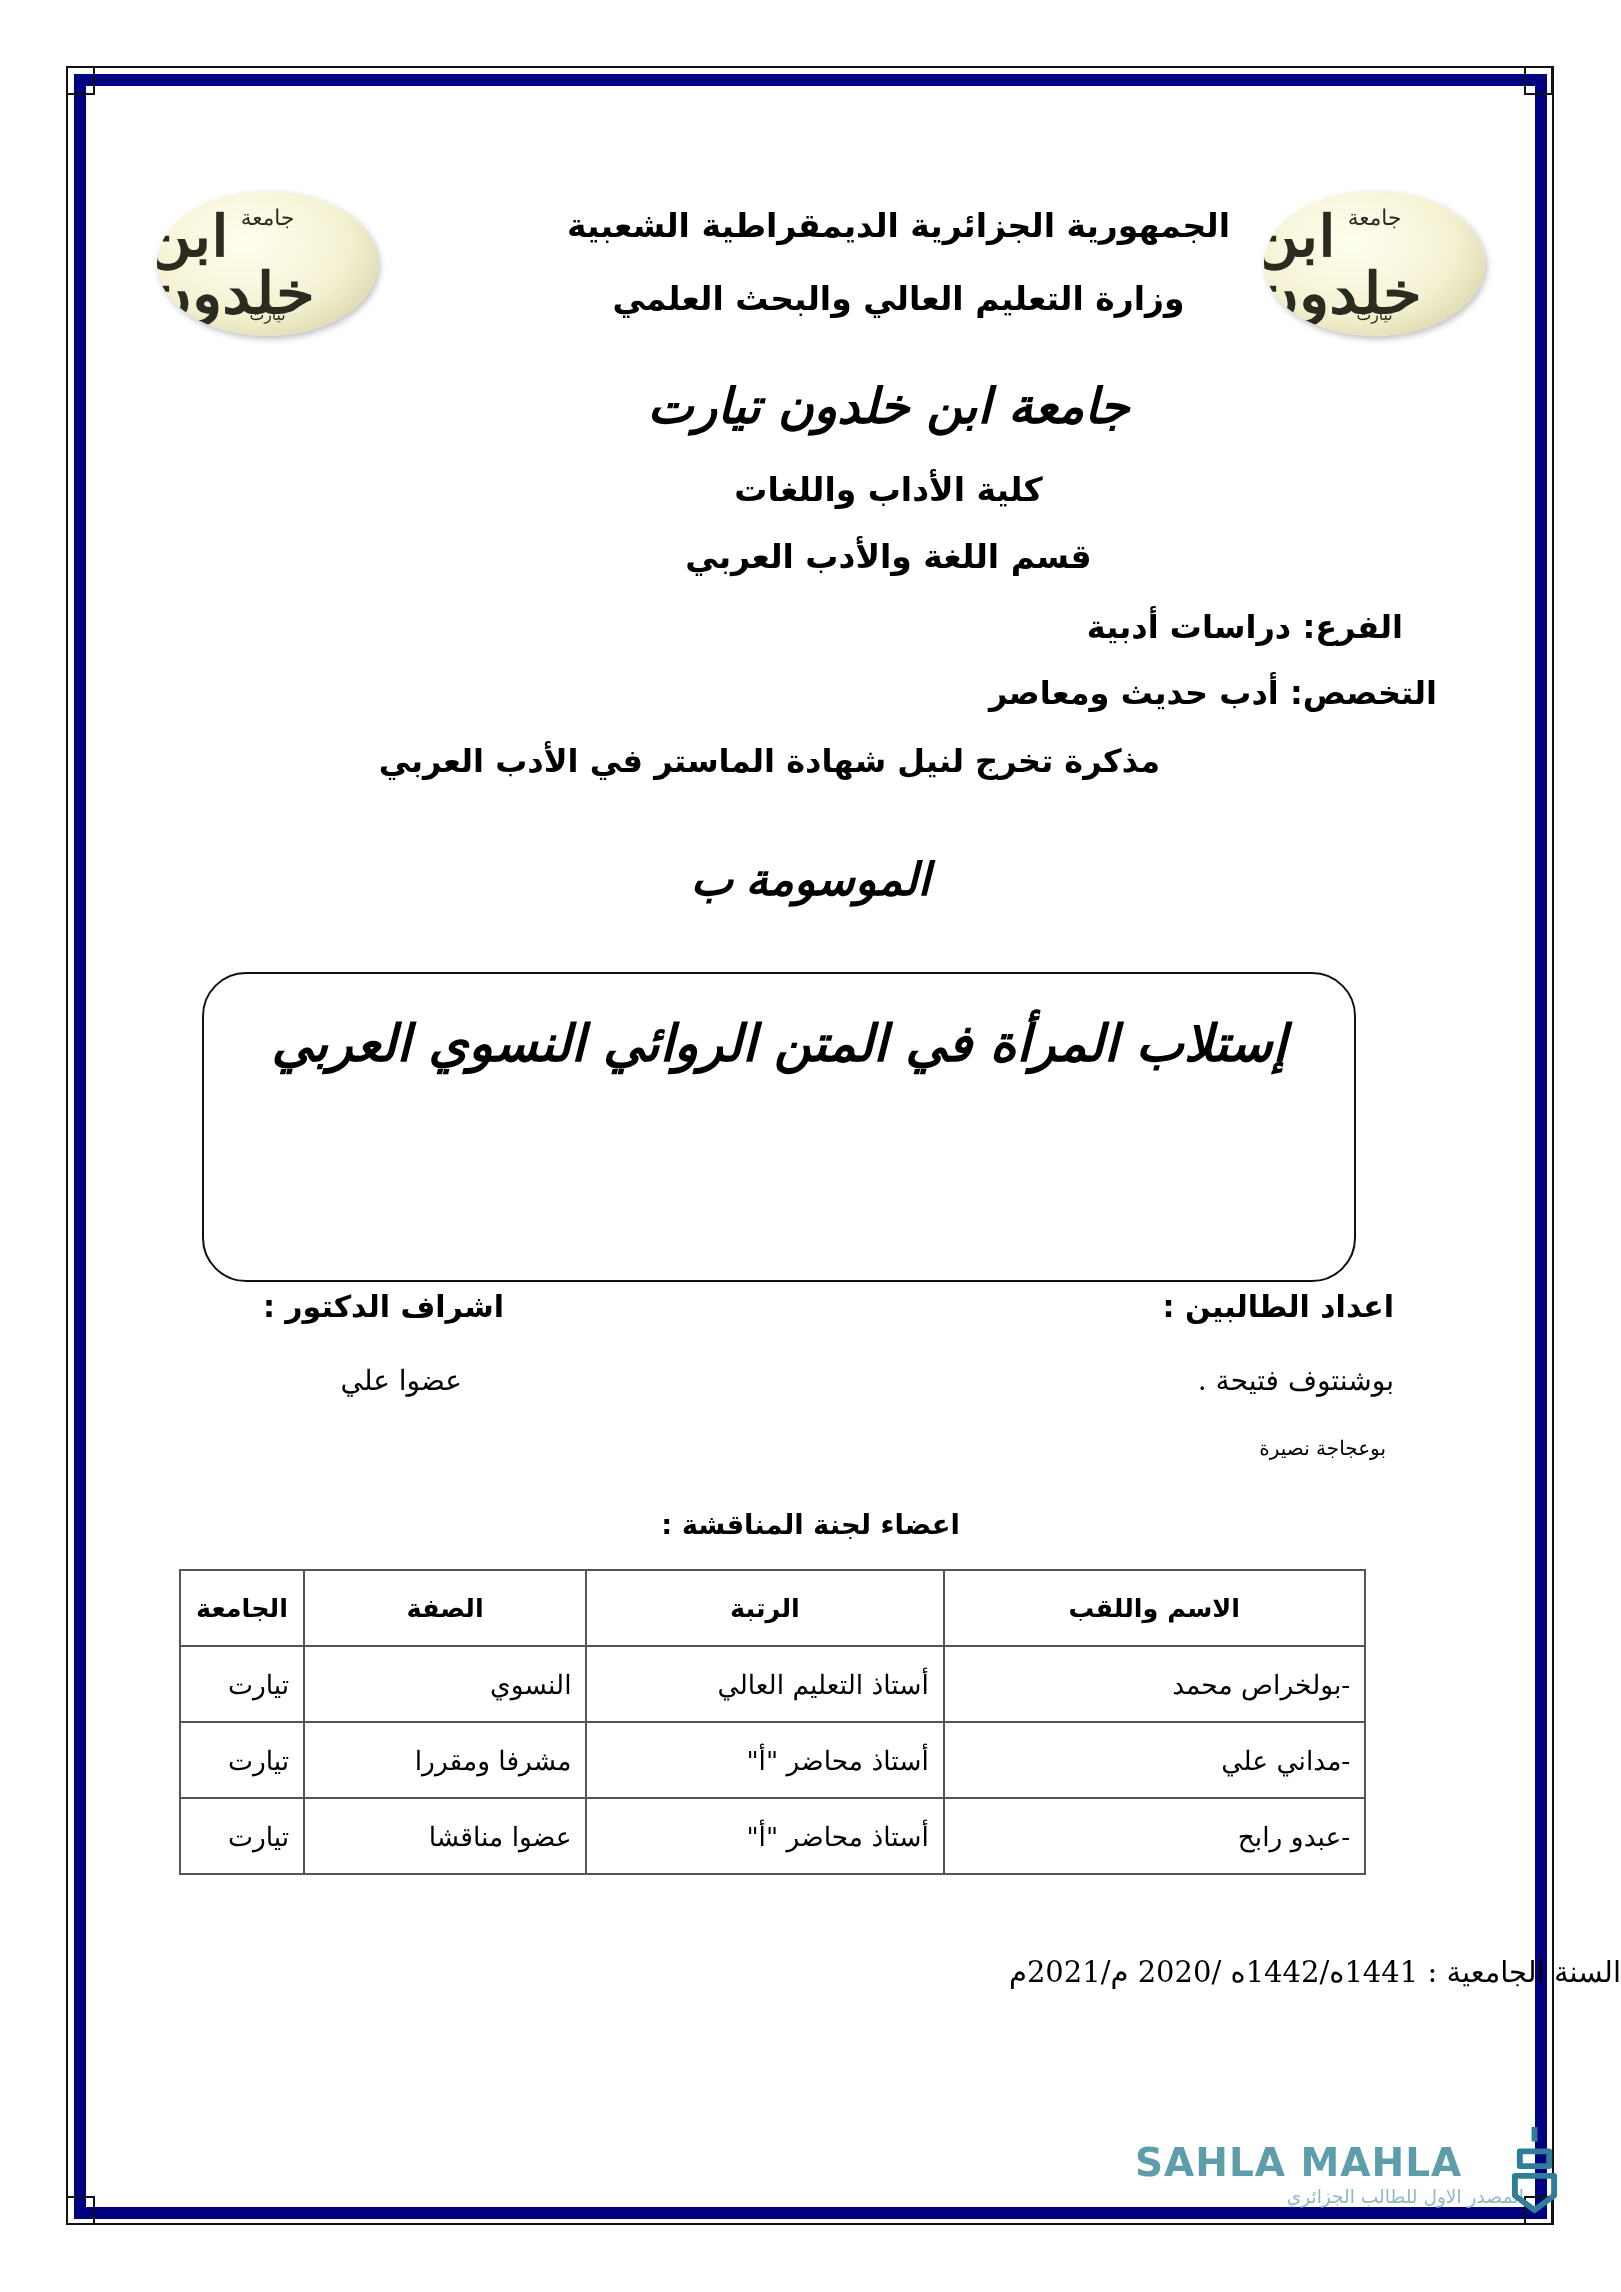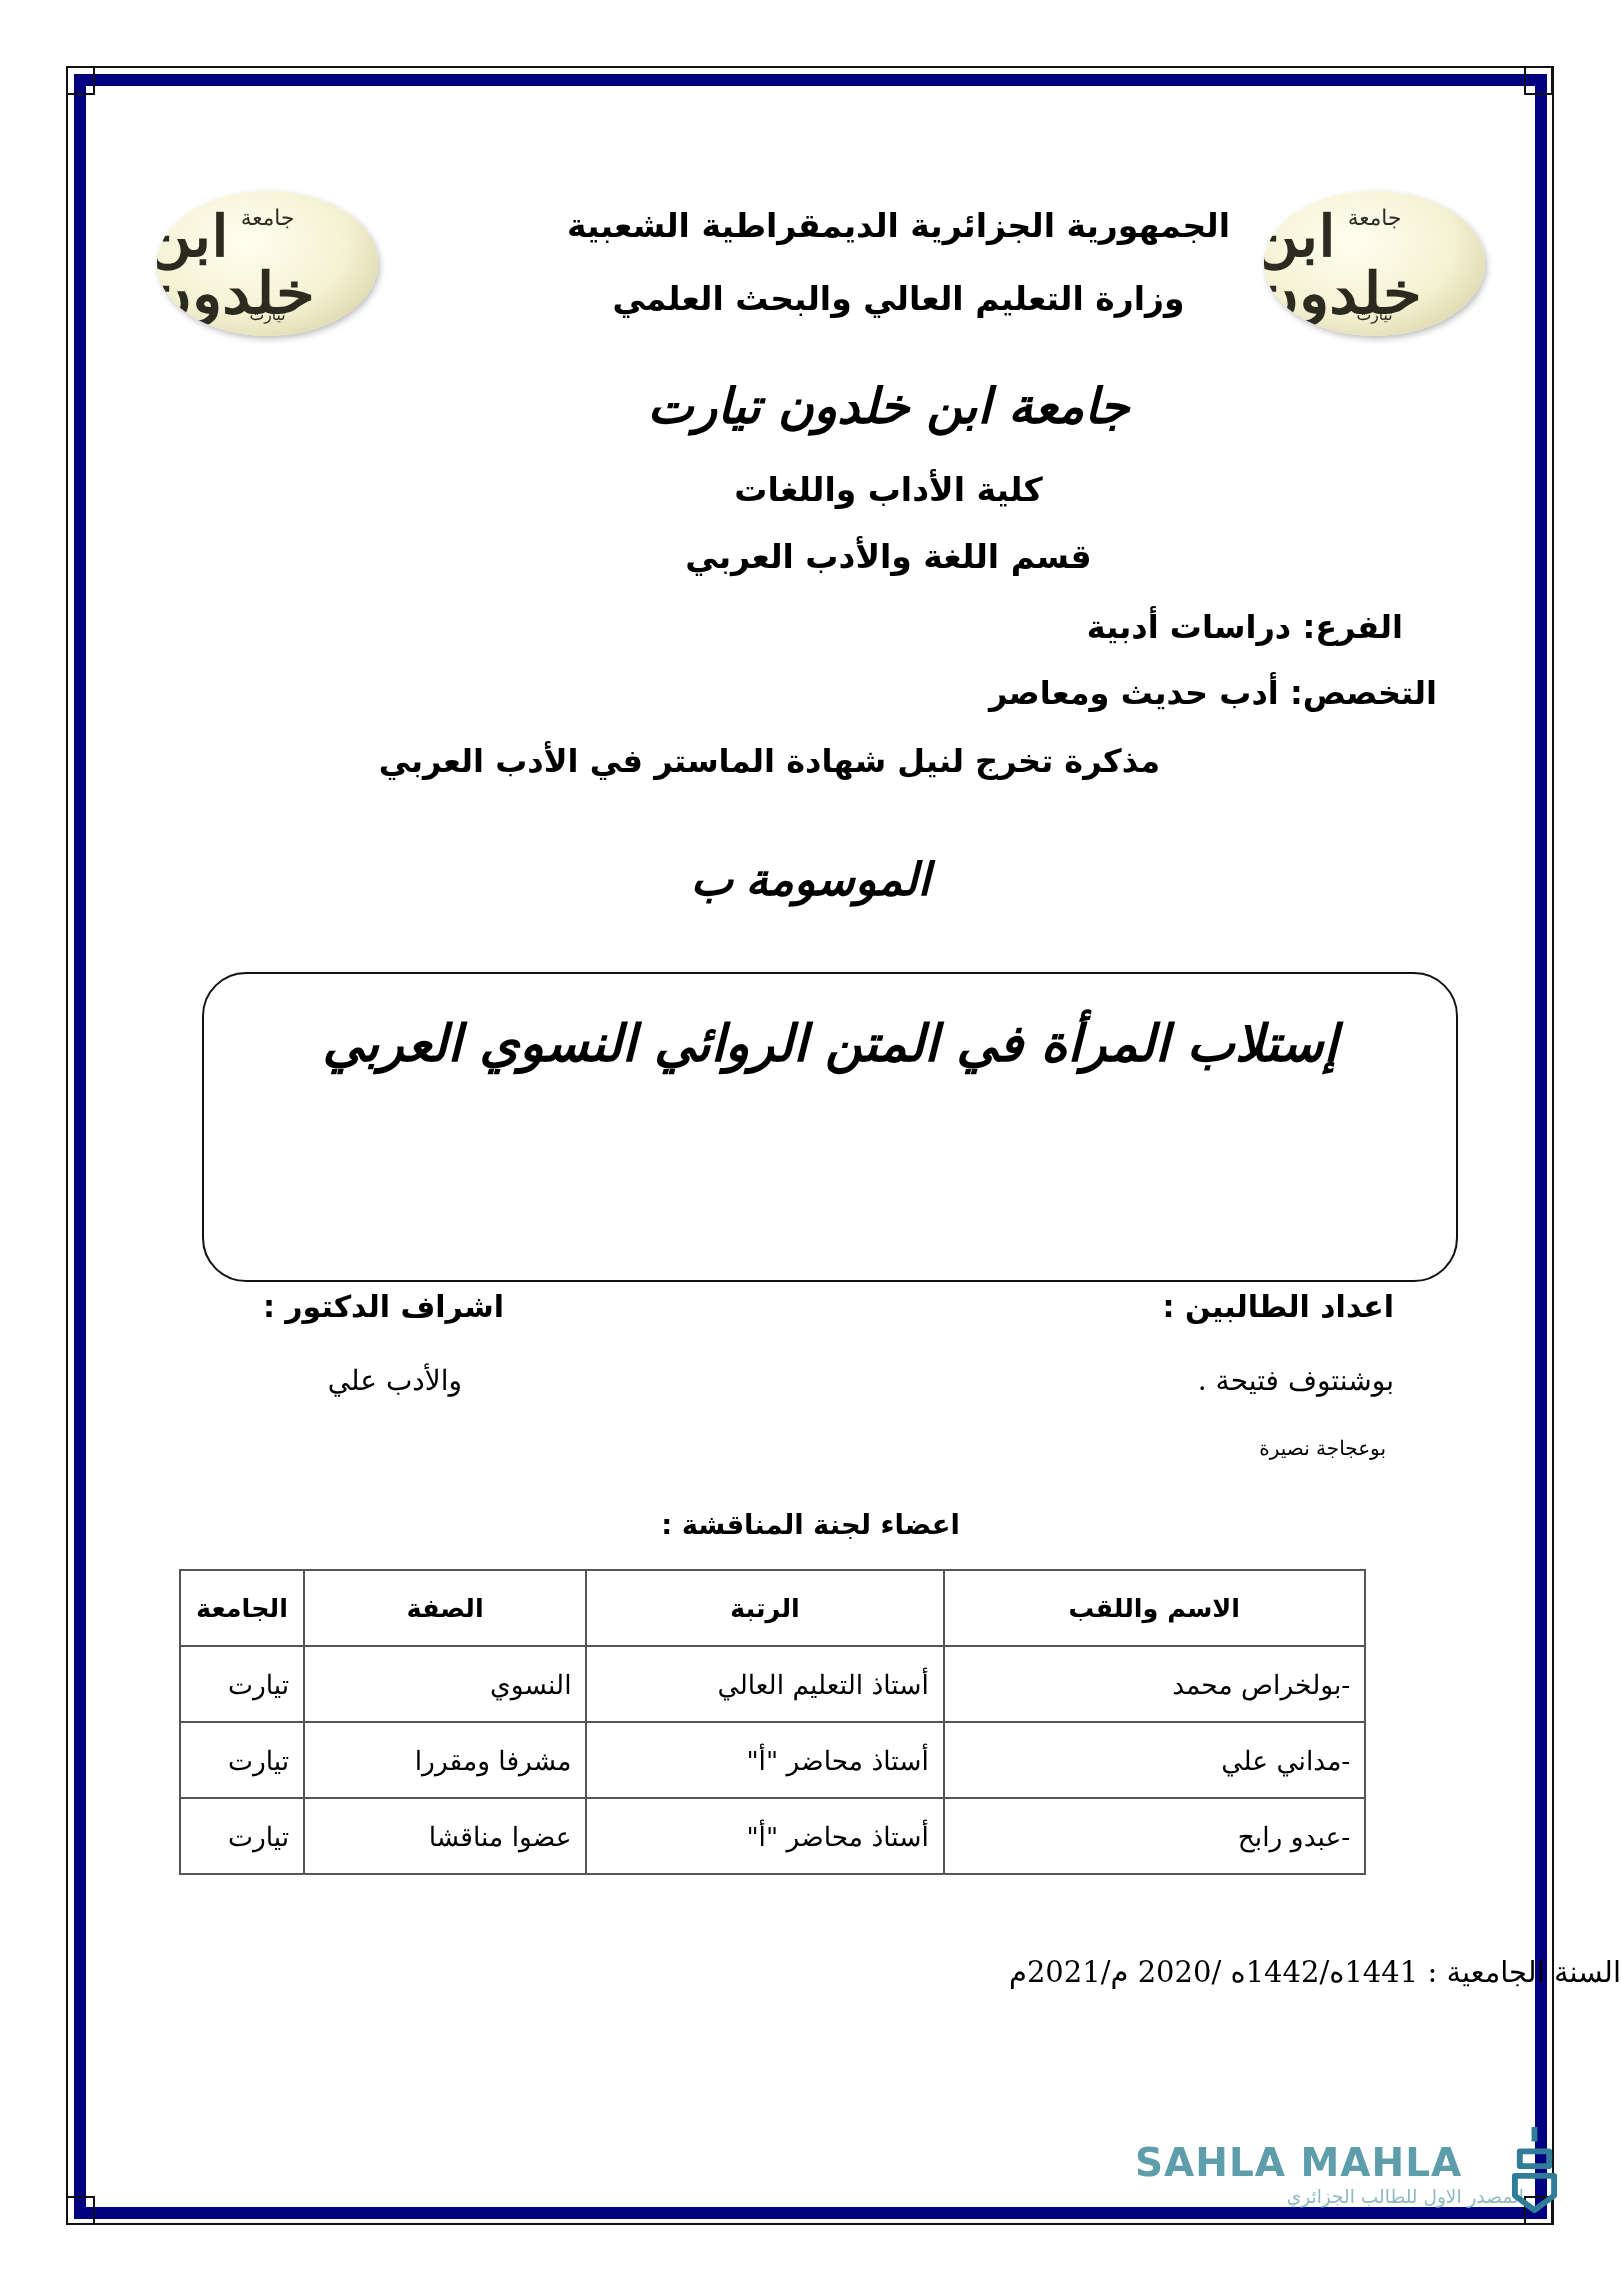--- a/index.html
+++ b/index.html
@@ -20,21 +20,21 @@
   .logo .cal { font-family: "DejaVu Serif", serif; font-weight: bold; color: #2b2b20;
                font-size: 57px; line-height: 1; transform: scaleX(1.1); }
   .logo .cal-top { position: absolute; top: 13.7px; font-size: 21.6px; font-family: "DejaVu Serif", serif; color: #2b2b20; }
   .logo .cal-bot { position: absolute; bottom: 11.8px; font-size: 15.7px; font-family: "DejaVu Serif", serif; color: #2b2b20; }
   
   .center-line { position: absolute; left: 0; width: 1621px; text-align: center; direction: rtl; }
   .h-bold { font-family: "DejaVu Sans", sans-serif; font-weight: bold; font-size: 33px; }
   .h-cal { font-family: "DejaVu Serif", serif; font-weight: bold; font-style: italic; font-size: 49px; }
   .rtl { direction: rtl; }
   
-  .title-box { position: absolute; left: 202px; top: 972px; width: 1256px; height: 310px;
+  .title-box { position: absolute; left: 202px; top: 972px; width: 1154px; height: 310px;
                border: 2.5px solid #111; border-radius: 44px; box-sizing: border-box; }
   .title-line { position: absolute; left: 0; width: 100%; text-align: center; direction: rtl;
                 font-family: "DejaVu Serif", serif; font-weight: bold; font-style: italic; }
   
   table.committee { position: absolute; left: 179px; top: 1569px; width: 1187px;
                     border-collapse: collapse; direction: rtl; }
   table.committee td, table.committee th { border: 2px solid #555; height: 74px; padding: 0 13.7px;
                     font-family: "DejaVu Serif", serif; font-size: 26.5px; }
   table.committee th { font-weight: bold; text-align: center; font-family: "DejaVu Sans", sans-serif; font-size: 25.5px; }
   table.committee td { text-align: right; }
@@ -78,21 +78,21 @@
 <div class="center-line" style="top:853px;left:0;font-family:Liberation Sans, sans-serif;font-weight:bold;font-style:italic;font-size:45px;">الموسومة ب</div>
 
 <div class="title-box">
   <div class="title-line" style="top:39px;font-size:51px;">إستلاب المرأة في المتن الروائي النسوي العربي</div>
 </div>
 
 <div class="abs rtl h-bold" style="right:227px;top:1289px;font-size:30px;">اعداد الطالبين :</div>
 <div class="abs rtl h-bold" style="right:1117px;top:1289px;font-size:30px;">اشراف الدكتور :</div>
 <div class="abs rtl" style="right:227px;top:1364px;font-family:'DejaVu Serif',serif;font-size:28px;">بوشنتوف فتيحة .</div>
 <div class="abs rtl" style="right:235px;top:1436px;font-family:'DejaVu Serif',serif;font-size:20px;">بوعجاجة نصيرة</div>
-<div class="abs rtl" style="right:1159px;top:1364px;font-family:'DejaVu Serif',serif;font-size:28px;">والأدب علي</div>
+<div class="abs rtl" style="right:1159px;top:1364px;font-family:'DejaVu Serif',serif;font-size:28px;">عضوا علي</div>
 
 <div class="center-line h-bold" style="top:1509px;left:0;font-size:27.4px;">اعضاء لجنة المناقشة :</div>
 
 <table class="committee">
   <tbody>
       <tr>
     <th style="width:392px;">الاسم واللقب</th>
     <th style="width:328px;">الرتبة</th>
     <th style="width:253px;">الصفة</th>
     <th>الجامعة</th>

